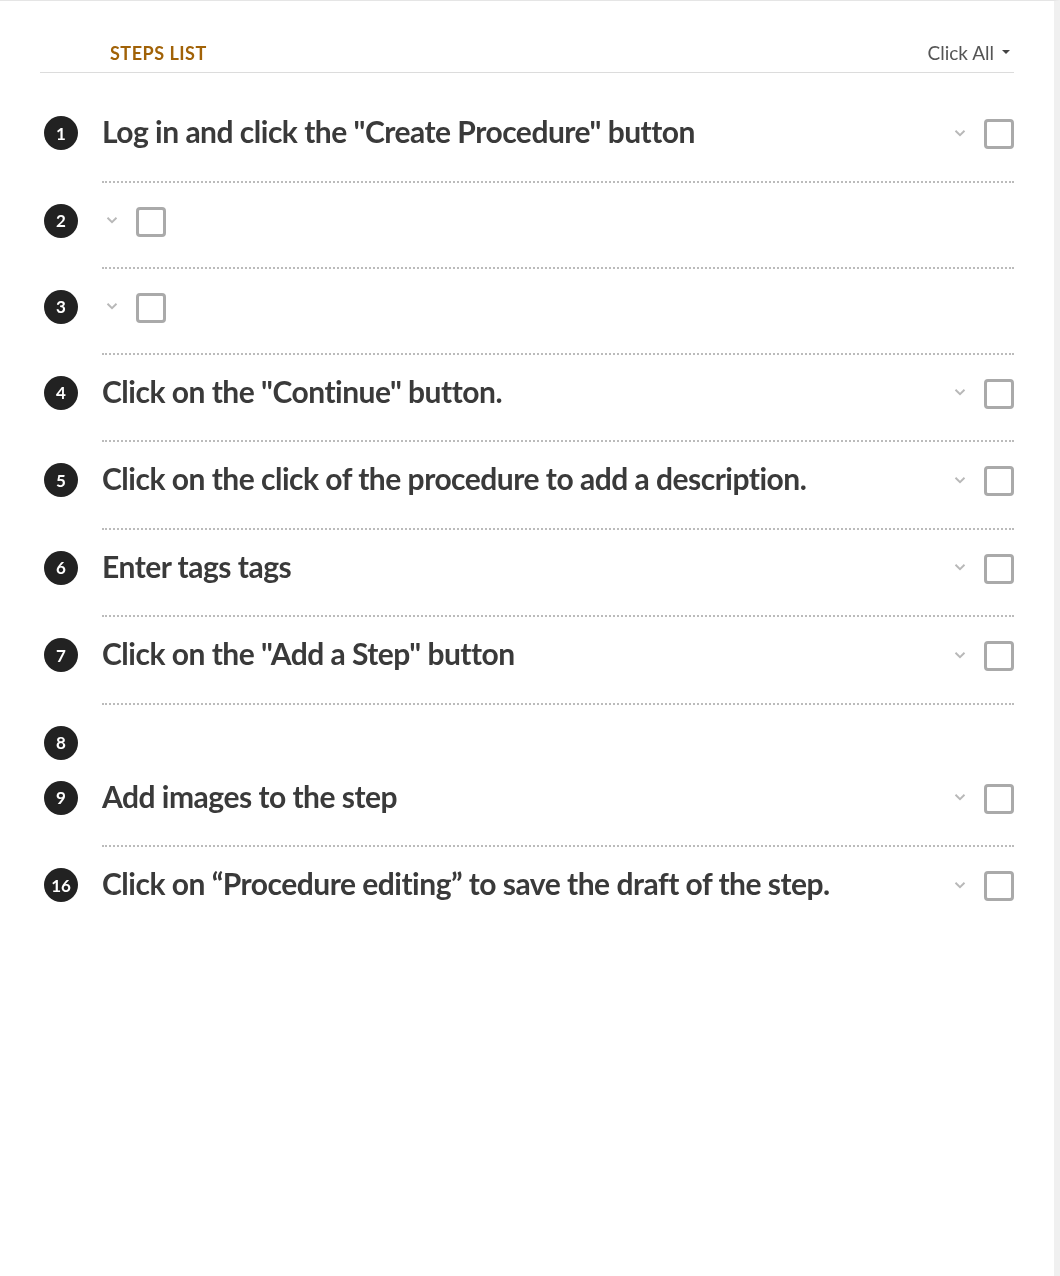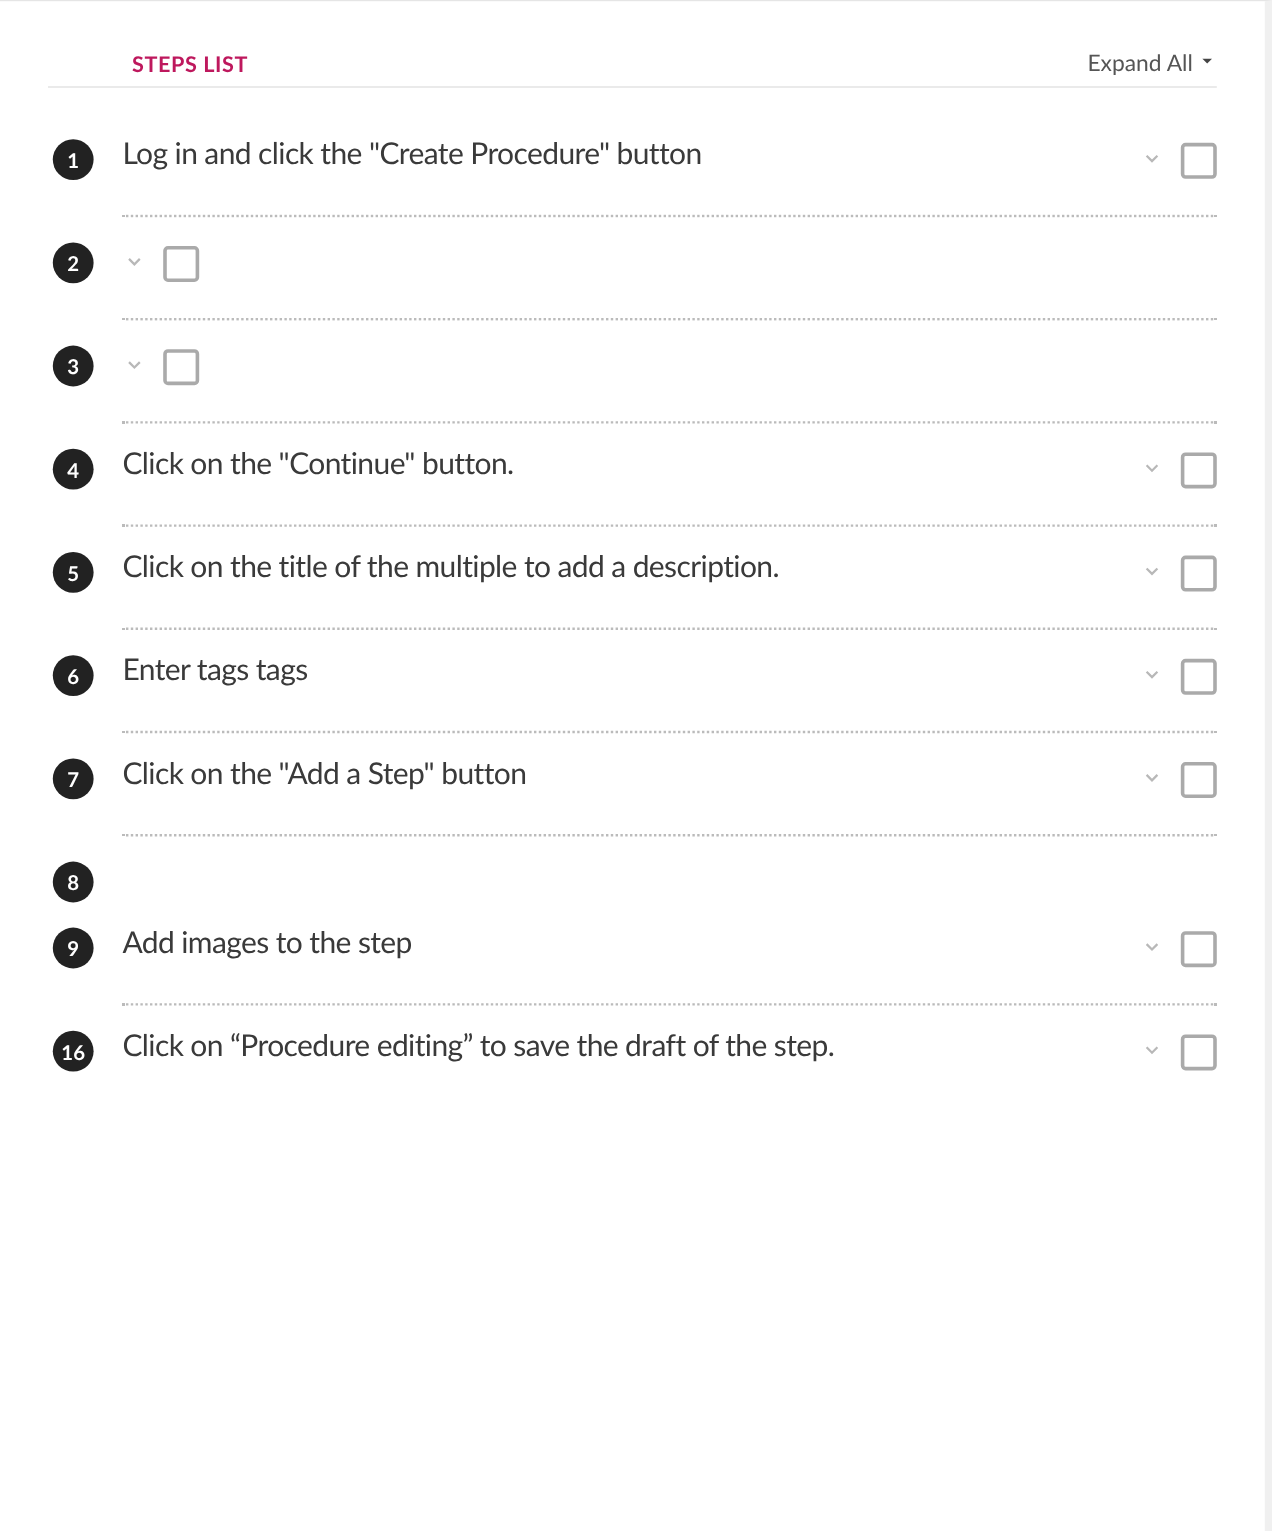--- a/index.html
+++ b/index.html
@@ -24,21 +24,21 @@
       justify-content: space-between;
       align-items: center;
       padding: 0 0 8px 70px;
       border-bottom: 1px solid #dcdcdc;
       margin-bottom: 22px;
     }
     .steps-list-label {
       font-size: 18px;
       font-weight: 700;
       letter-spacing: 0.5px;
-      color: #be185d;
+      color: #a16207;
     }
     .expand-all {
       font-size: 19px;
       color: #555;
       font-weight: 400;
       cursor: pointer;
       display: flex;
       align-items: center;
       gap: 4px;
     }
@@ -78,23 +78,23 @@
       flex-direction: column;
     }
     .step-top {
       display: flex;
       align-items: flex-start;
       gap: 12px;
       padding-bottom: 30px;
     }
     .step-title {
       flex: 1;
-      font-size: 25px;
+      font-size: 30px;
       color: #3a3a3a;
-      font-weight: 400;
+      font-weight: 700;
       letter-spacing: -0.5px;
       line-height: 1.25;
     }
     .step-actions {
       display: flex;
       align-items: center;
       gap: 14px;
       margin-top: 6px;
       flex-shrink: 0;
     }
@@ -129,21 +129,21 @@
       width: 100%;
     }
   </style>
 </head>
 <body>
 
 <div class="container">
   <div class="header-row">
     <div class="steps-list-label">STEPS LIST</div>
     <div class="expand-all">
-      <span>Expand All</span>
+      <span>Click All</span>
       <span>
         <svg viewBox="0 0 24 24">
             <path d="M6 9l6 6 6-6z"></path>
           </svg>
       </span>
     </div>
   </div>
 
   <div class="steps" id="steps-container">
       <div class="step-row">
@@ -209,21 +209,21 @@
               <div class="checkbox"></div>
             </div>
           </div>
           <hr class="step-divider">
         </div>
       </div>
       <div class="step-row">
         <div class="step-number">5</div>
         <div class="step-body">
           <div class="step-top">
-            <div class="step-title">Click on the title of the multiple to add a description.</div>
+            <div class="step-title">Click on the click of the procedure to add a description.</div>
             <div class="step-actions">
               <div class="chevron">
                 <span><svg viewBox="0 0 24 24">
                     <polyline points="6 9 12 15 18 9"></polyline>
                   </svg></span>
               </div>
               <div class="checkbox"></div>
             </div>
           </div>
           <hr class="step-divider">

